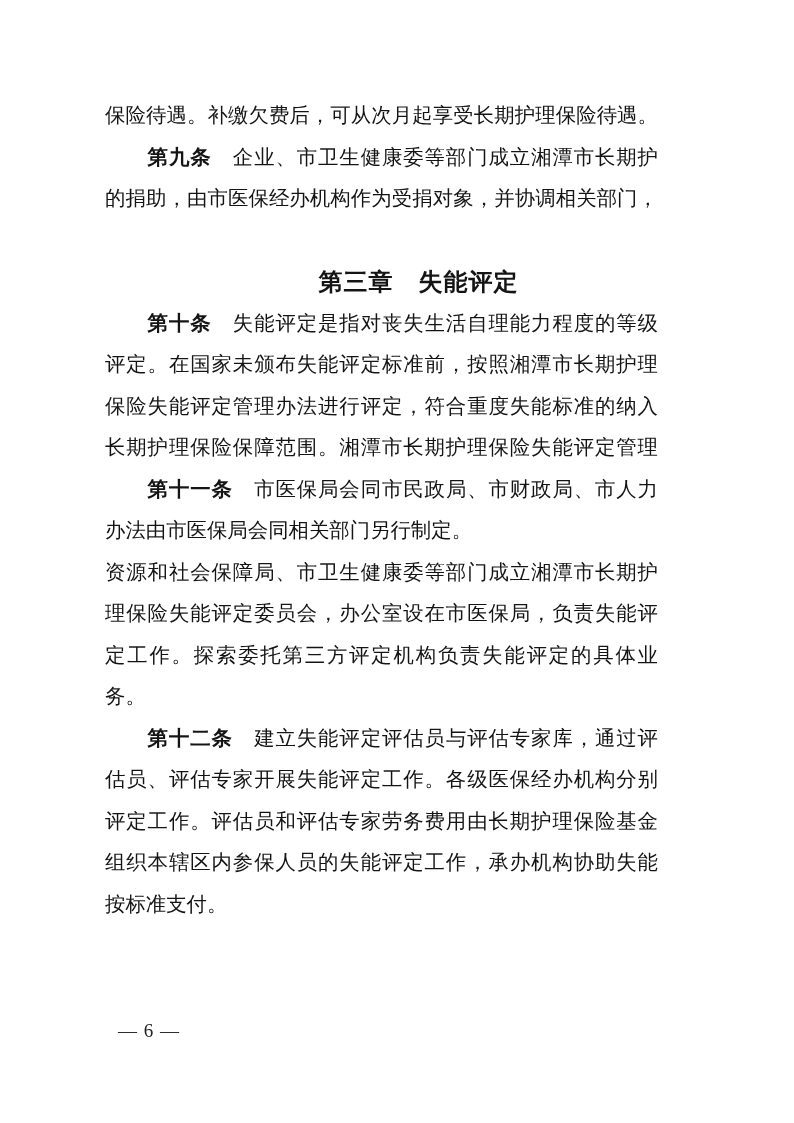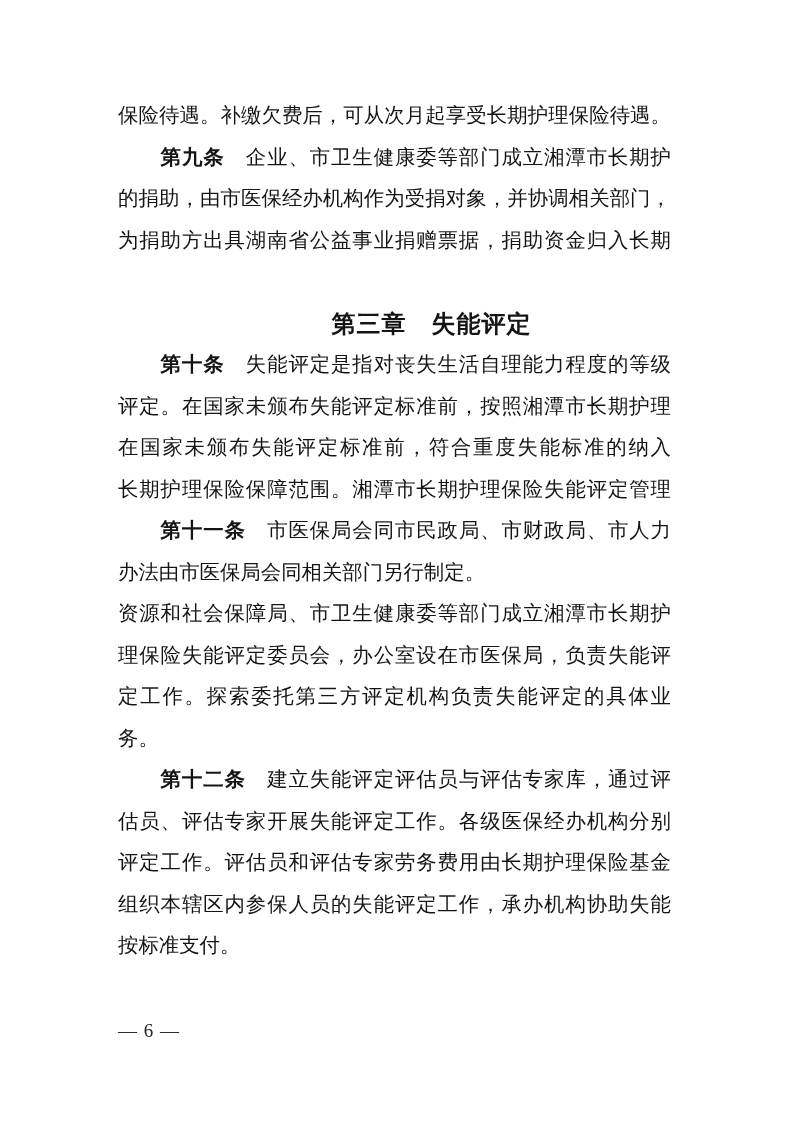--- a/index.html
+++ b/index.html
@@ -11,21 +11,21 @@
     position: relative;
     width: 794px;
     height: 1123px;
     background: #ffffff;
     overflow: hidden;
     font-family: "Liberation Serif", "DejaVu Serif", serif;
     color: #141414;
   }
   .content {
     position: absolute;
-    left: 118px;
+    left: 105px;
     top: 95px;
     width: 553px;
   }
   .ln {
     height: 41.5px;
     line-height: 41.5px;
     font-size: 20.4px;
     white-space: nowrap;
     color: #141414;
   }
@@ -65,29 +65,28 @@
 </style>
 </head>
 <body>
 
 <div class="page">
   <div class="content">
 
     <div class="ln jf"><span class="b"></span><span>保险待遇。补缴欠费后，可从次月起享受长期护理保险待遇。</span></div>
     <div class="ln jf"><span class="b">　　第九条　</span><span>企业、市卫生健康委等部门成立湘潭市长期护</span></div>
     <div class="ln jf"><span class="b"></span><span>的捐助，由市医保经办机构作为受捐对象，并协调相关部门，</span></div>
-    <div class="ln jf"><span class="b"></span><span>为捐助方出具湖南省公益事业捐赠票据，捐助资金归入长期</span></div>
 
     <div class="ln blank"></div>
 
     <div class="ln hd">第三章　失能评定</div>
 
     <div class="ln jf"><span class="b">　　第十条　</span><span>失能评定是指对丧失生活自理能力程度的等级</span></div>
     <div class="ln jf"><span class="b"></span><span>评定。在国家未颁布失能评定标准前，按照湘潭市长期护理</span></div>
-    <div class="ln jf"><span class="b"></span><span>在国家未颁布失能评定标准前，符合重度失能标准的纳入</span></div>
+    <div class="ln jf"><span class="b"></span><span>保险失能评定管理办法进行评定，符合重度失能标准的纳入</span></div>
     <div class="ln jf"><span class="b"></span><span>长期护理保险保障范围。湘潭市长期护理保险失能评定管理</span></div>
     <div class="ln jf"><span class="b">　　第十一条　</span><span>市医保局会同市民政局、市财政局、市人力</span></div>
 
     <div class="ln"><span class="b"></span><span>办法由市医保局会同相关部门另行制定。</span></div>
     <div class="ln jf"><span class="b"></span><span>资源和社会保障局、市卫生健康委等部门成立湘潭市长期护</span></div>
     <div class="ln jf"><span class="b"></span><span>理保险失能评定委员会，办公室设在市医保局，负责失能评</span></div>
     <div class="ln jf"><span class="b"></span><span>定工作。探索委托第三方评定机构负责失能评定的具体业</span></div>
     <div class="ln"><span class="b"></span><span>务。</span></div>
 
     <div class="ln jf"><span class="b">　　第十二条　</span><span>建立失能评定评估员与评估专家库，通过评</span></div>

